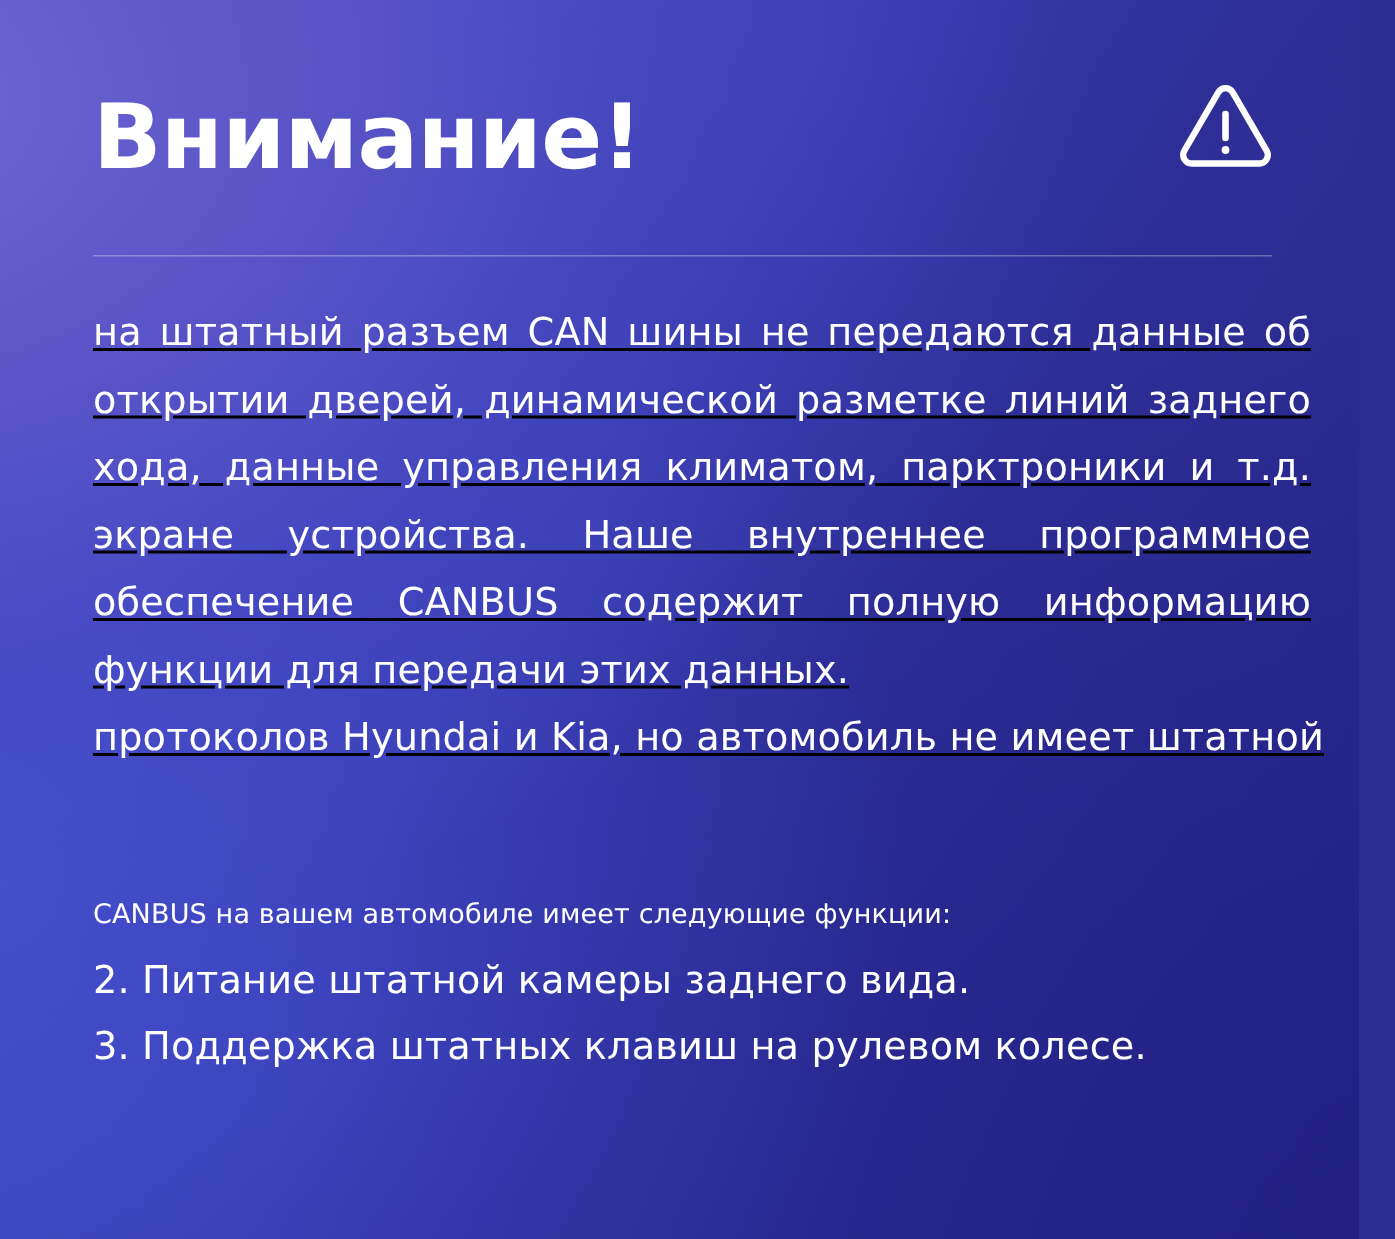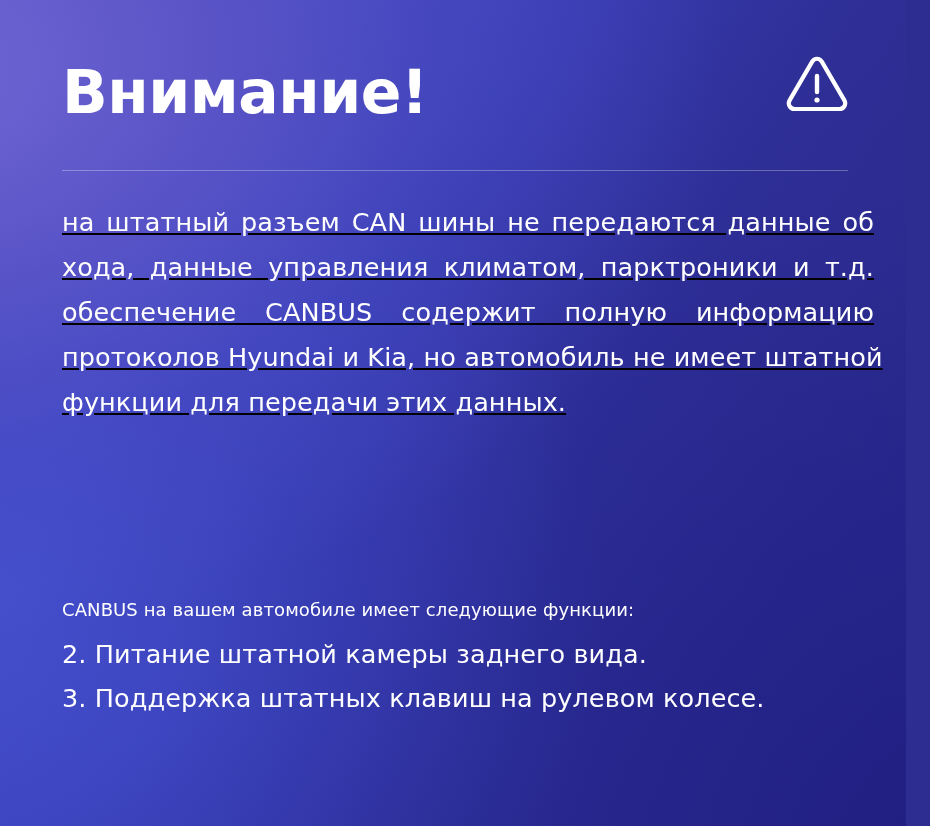--- a/index.html
+++ b/index.html
@@ -142,24 +142,26 @@
         <circle cx="31" cy="44" r="2.6" fill="#ffffff"></circle>
       </svg>
     </span>
   </div>
 
   <div id="divider"></div>
 
   <div id="content">
     <p class="para">
       <span class="para-line">на штатный разъем CAN шины не передаются данные об</span>
+      <span class="para-line">открытии дверей, динамической разметке линий заднего</span>
       <span class="para-line">хода, данные управления климатом, парктроники и т.д.</span>
+      <span class="para-line">экране устройства. Наше внутреннее программное</span>
       <span class="para-line">обеспечение CANBUS содержит полную информацию</span>
+      <span class="para-line last">функции для передачи этих данных.</span>
       <span class="para-line">протоколов Hyundai и Kia, но автомобиль не имеет штатной</span>
-      <span class="para-line last">функции для передачи этих данных.</span>
     </p>
   </div>
 
   <div id="list-block">
     <p class="list-intro">CANBUS на вашем автомобиле имеет следующие функции:</p>
     <p class="list-item">2. Питание штатной камеры заднего вида.</p>
     <p class="list-item">3. Поддержка штатных клавиш на рулевом колесе.</p>
   </div>
 
 </div>

